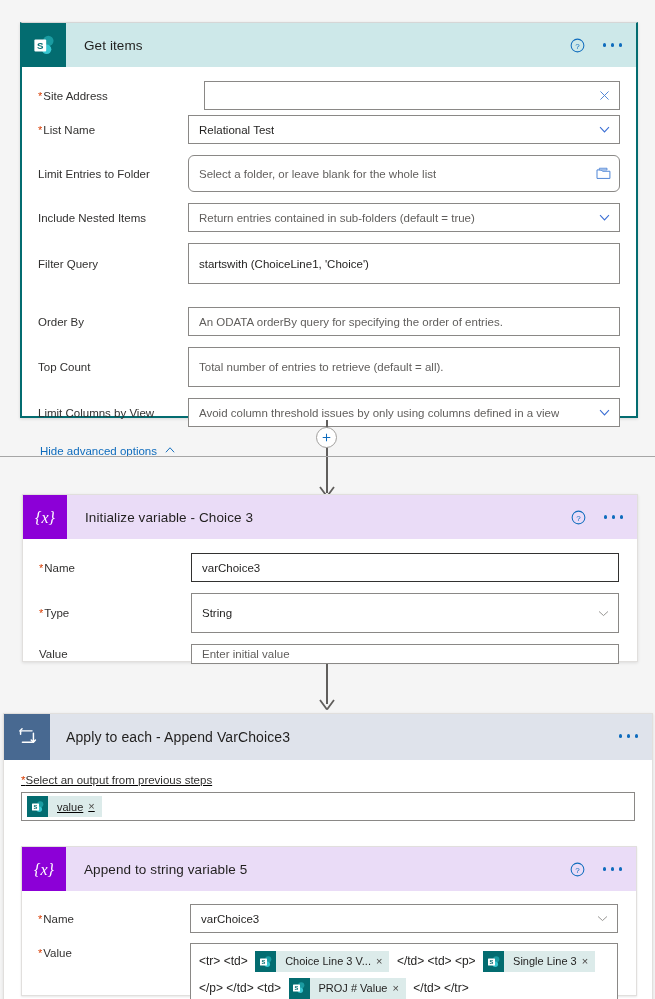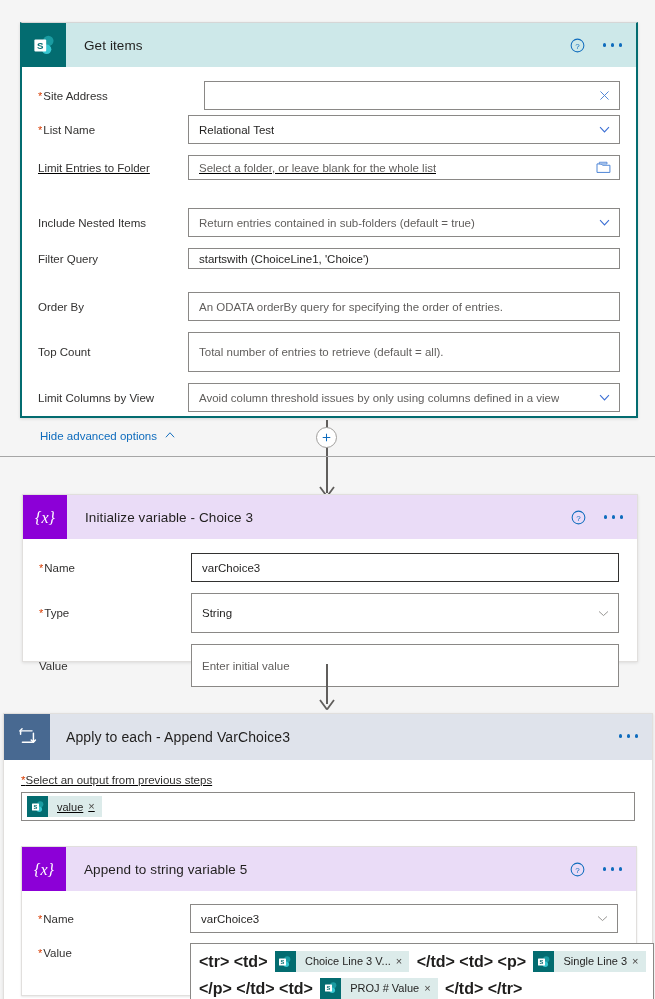--- a/index.html
+++ b/index.html
@@ -92,21 +92,21 @@
     display: flex; align-items: center; justify-content: center;
     background: #036c70;
   }
   .chip .chip-lbl {
     font-size: 11px; color: #201f1e;
     padding: 0 5px 0 9px; white-space: nowrap;
   }
   .chip .chip-x {
     font-size: 11px; color: #484644; padding-right: 7px; line-height: 1;
   }
-  .plaintok { font-size: 16px; color: #201f1e; vertical-align: middle; padding: 0 2px; font-weight: bold; }
+  .plaintok { font-size: 12px; color: #201f1e; vertical-align: middle; padding: 0 2px; }
 
   .valuebox {
     flex: 1 1 auto; min-height: 52px;
     border: 1px solid #8a8886; background: #fff;
     padding: 4px 6px; line-height: 25px;
   }
   .tokenrow { white-space: nowrap; }
 </style>
 </head>
 <body>
@@ -161,23 +161,23 @@
         <div class="fld" style="height:29px;">
           <span class="txt">Relational Test</span>
           <span class="tail">
             <svg class="chev" viewBox="0 0 16 16">
                 <path d="M2.5 5 L8 11 L13.5 5" stroke="#3b6fd4" stroke-width="1.3" fill="none"></path>
               </svg>
           </span>
         </div>
       </div>
 
-      <div class="row" style="margin-bottom:28px;text-decoration:underline;">
+      <div class="row" style="margin-bottom:11px;">
         <div class="lbl"><span>Limit Entries to Folder</span></div>
-        <div class="fld" style="height:25px;">
+        <div class="fld" style="height:37px;border-radius:6px;">
           <span class="ph">Select a folder, or leave blank for the whole list</span>
           <span class="tail">
             <svg class="folder-ico" viewBox="0 0 18 15">
                 <path d="M1.2 3.2 h5.2 l1.4 1.6 h8.9 v8.6 h-15.5 z" fill="#fff" stroke="#4f86d6" stroke-width="1.2"></path>
                 <path d="M4 1.2 h9.2 v2 h-9.2 z" fill="#fff" stroke="#4f86d6" stroke-width="1.1"></path>
               </svg>
           </span>
         </div>
       </div>
 
@@ -188,21 +188,21 @@
           <span class="tail">
             <svg class="chev" viewBox="0 0 16 16">
                 <path d="M2.5 5 L8 11 L13.5 5" stroke="#3b6fd4" stroke-width="1.3" fill="none"></path>
               </svg>
           </span>
         </div>
       </div>
 
       <div class="row" style="margin-bottom:23px;">
         <div class="lbl"><span>Filter Query</span></div>
-        <div class="fld" style="height:21px;">
+        <div class="fld" style="height:41px;">
           <span class="txt">startswith (ChoiceLine1, 'Choice')</span>
         </div>
       </div>
 
       <div class="row" style="margin-bottom:11px;">
         <div class="lbl"><span>Order By</span></div>
         <div class="fld" style="height:29px;">
           <span class="ph">An ODATA orderBy query for specifying the order of entries.</span>
         </div>
       </div>
@@ -287,21 +287,21 @@
           <span class="txt">String</span>
           <span class="tail">
             <svg class="chev" viewBox="0 0 16 16">
                 <path d="M2.5 5.5 L8 10.5 L13.5 5.5" stroke="#8a8886" stroke-width="1.1" fill="none"></path>
               </svg>
           </span>
         </div>
       </div>
       <div class="row" style="margin-bottom:0;">
         <div class="lbl" style="width:152px; flex:0 0 152px;"><span>Value</span></div>
-        <div class="fld" style="height:43px;">
+        <div class="fld" style="height:20px;">
           <span class="ph">Enter initial value</span>
         </div>
       </div>
     </div>
   </div>
 
   <div class="conn" style="left:326px; top:664px; height:40px;"></div>
   <div class="arrowhead" style="left:317px; top:696px;">
     <svg width="20" height="14" viewBox="0 0 20 14">
         <path d="M10 13.5 L3 4 M10 13.5 L17 4" stroke="#605e5c" stroke-width="1.8" fill="none"></path>

